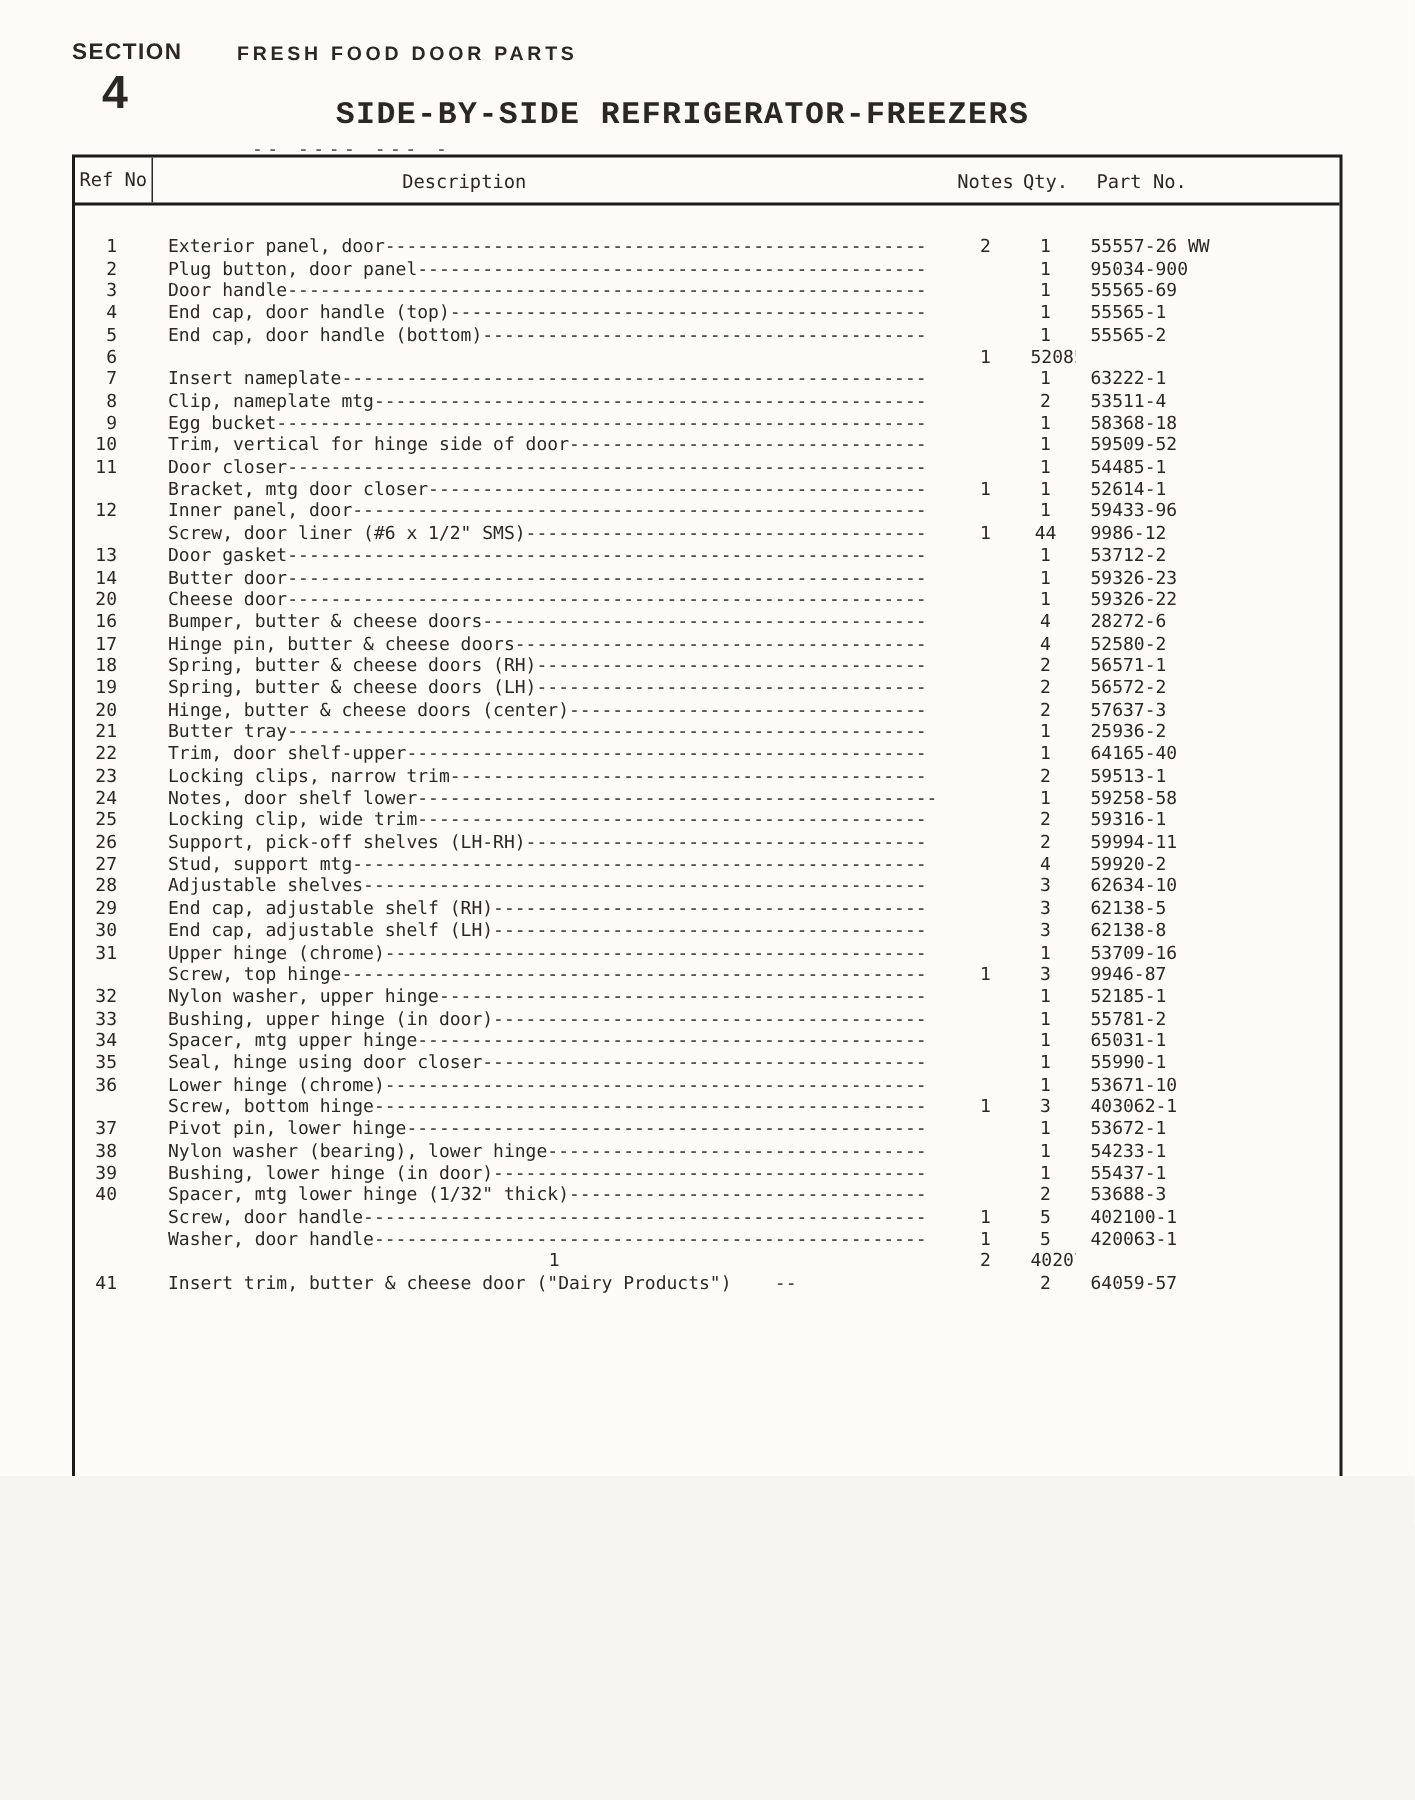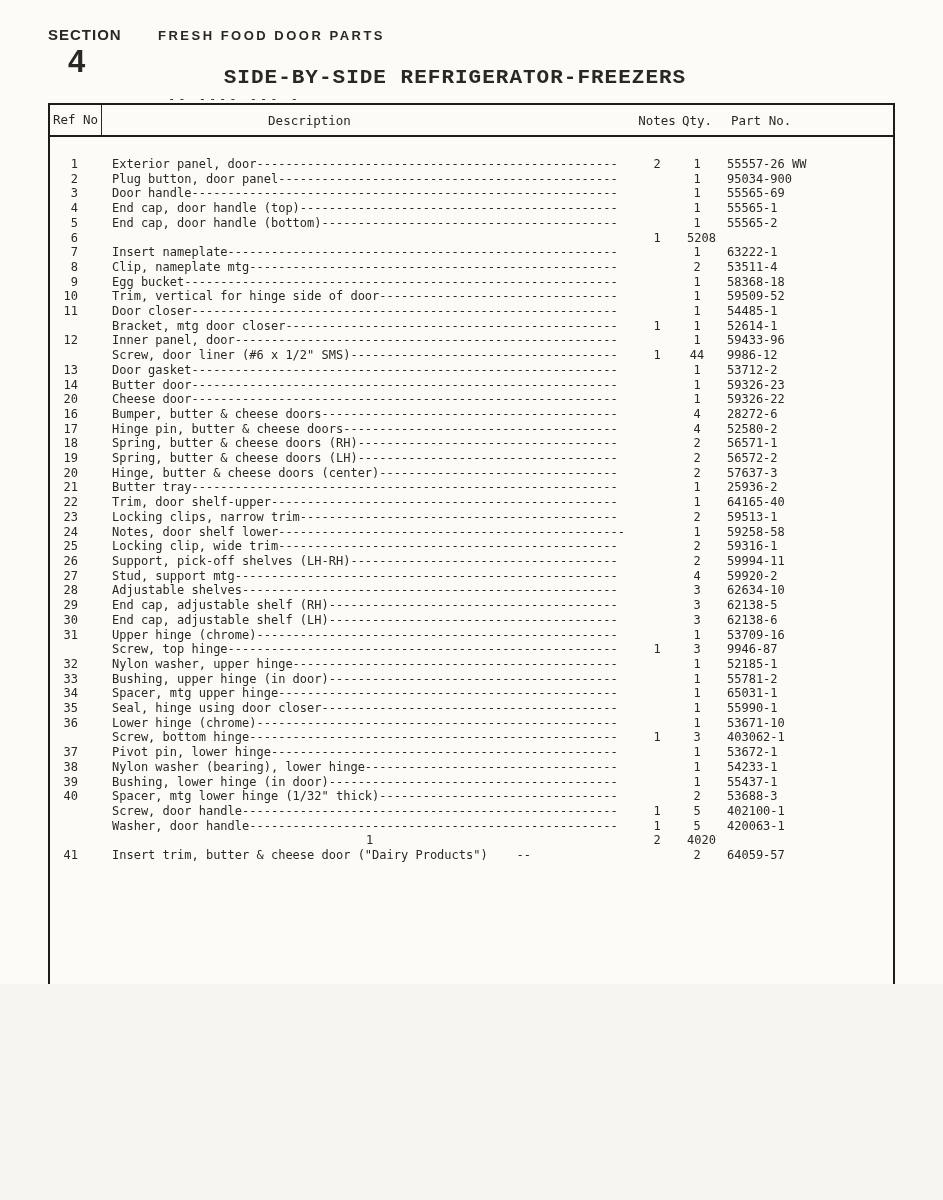--- a/index.html
+++ b/index.html
@@ -97,21 +97,21 @@
         <div class="row"><div class="cell ref">20</div><div class="cell desc">Hinge, butter &amp; cheese doors (center)---------------------------------</div><div class="cell notes"></div><div class="cell qty">2</div><div class="cell part">57637-3</div></div>
         <div class="row"><div class="cell ref">21</div><div class="cell desc">Butter tray-----------------------------------------------------------</div><div class="cell notes"></div><div class="cell qty">1</div><div class="cell part">25936-2</div></div>
         <div class="row"><div class="cell ref">22</div><div class="cell desc">Trim, door shelf-upper------------------------------------------------</div><div class="cell notes"></div><div class="cell qty">1</div><div class="cell part">64165-40</div></div>
         <div class="row"><div class="cell ref">23</div><div class="cell desc">Locking clips, narrow trim--------------------------------------------</div><div class="cell notes"></div><div class="cell qty">2</div><div class="cell part">59513-1</div></div>
         <div class="row"><div class="cell ref">24</div><div class="cell desc">Notes, door shelf lower------------------------------------------------</div><div class="cell notes"></div><div class="cell qty">1</div><div class="cell part">59258-58</div></div>
         <div class="row"><div class="cell ref">25</div><div class="cell desc">Locking clip, wide trim-----------------------------------------------</div><div class="cell notes"></div><div class="cell qty">2</div><div class="cell part">59316-1</div></div>
         <div class="row"><div class="cell ref">26</div><div class="cell desc">Support, pick-off shelves (LH-RH)-------------------------------------</div><div class="cell notes"></div><div class="cell qty">2</div><div class="cell part">59994-11</div></div>
         <div class="row"><div class="cell ref">27</div><div class="cell desc">Stud, support mtg-----------------------------------------------------</div><div class="cell notes"></div><div class="cell qty">4</div><div class="cell part">59920-2</div></div>
         <div class="row"><div class="cell ref">28</div><div class="cell desc">Adjustable shelves----------------------------------------------------</div><div class="cell notes"></div><div class="cell qty">3</div><div class="cell part">62634-10</div></div>
         <div class="row"><div class="cell ref">29</div><div class="cell desc">End cap, adjustable shelf (RH)----------------------------------------</div><div class="cell notes"></div><div class="cell qty">3</div><div class="cell part">62138-5</div></div>
-        <div class="row"><div class="cell ref">30</div><div class="cell desc">End cap, adjustable shelf (LH)----------------------------------------</div><div class="cell notes"></div><div class="cell qty">3</div><div class="cell part">62138-6</div></div>
+        <div class="row"><div class="cell ref">30</div><div class="cell desc">End cap, adjustable shelf (LH)----------------------------------------</div><div class="cell notes"></div><div class="cell qty">3</div><div class="cell part">62138-8</div></div>
         <div class="row"><div class="cell ref">31</div><div class="cell desc">Upper hinge (chrome)--------------------------------------------------</div><div class="cell notes"></div><div class="cell qty">1</div><div class="cell part">53709-16</div></div>
         <div class="row"><div class="cell ref"></div><div class="cell desc">Screw, top hinge------------------------------------------------------</div><div class="cell notes">1</div><div class="cell qty">3</div><div class="cell part">9946-87</div></div>
         <div class="row"><div class="cell ref">32</div><div class="cell desc">Nylon washer, upper hinge---------------------------------------------</div><div class="cell notes"></div><div class="cell qty">1</div><div class="cell part">52185-1</div></div>
         <div class="row"><div class="cell ref">33</div><div class="cell desc">Bushing, upper hinge (in door)----------------------------------------</div><div class="cell notes"></div><div class="cell qty">1</div><div class="cell part">55781-2</div></div>
         <div class="row"><div class="cell ref">34</div><div class="cell desc">Spacer, mtg upper hinge-----------------------------------------------</div><div class="cell notes"></div><div class="cell qty">1</div><div class="cell part">65031-1</div></div>
         <div class="row"><div class="cell ref">35</div><div class="cell desc">Seal, hinge using door closer-----------------------------------------</div><div class="cell notes"></div><div class="cell qty">1</div><div class="cell part">55990-1</div></div>
         <div class="row"><div class="cell ref">36</div><div class="cell desc">Lower hinge (chrome)--------------------------------------------------</div><div class="cell notes"></div><div class="cell qty">1</div><div class="cell part">53671-10</div></div>
         <div class="row"><div class="cell ref"></div><div class="cell desc">Screw, bottom hinge---------------------------------------------------</div><div class="cell notes">1</div><div class="cell qty">3</div><div class="cell part">403062-1</div></div>
         <div class="row"><div class="cell ref">37</div><div class="cell desc">Pivot pin, lower hinge------------------------------------------------</div><div class="cell notes"></div><div class="cell qty">1</div><div class="cell part">53672-1</div></div>
         <div class="row"><div class="cell ref">38</div><div class="cell desc">Nylon washer (bearing), lower hinge-----------------------------------</div><div class="cell notes"></div><div class="cell qty">1</div><div class="cell part">54233-1</div></div>

